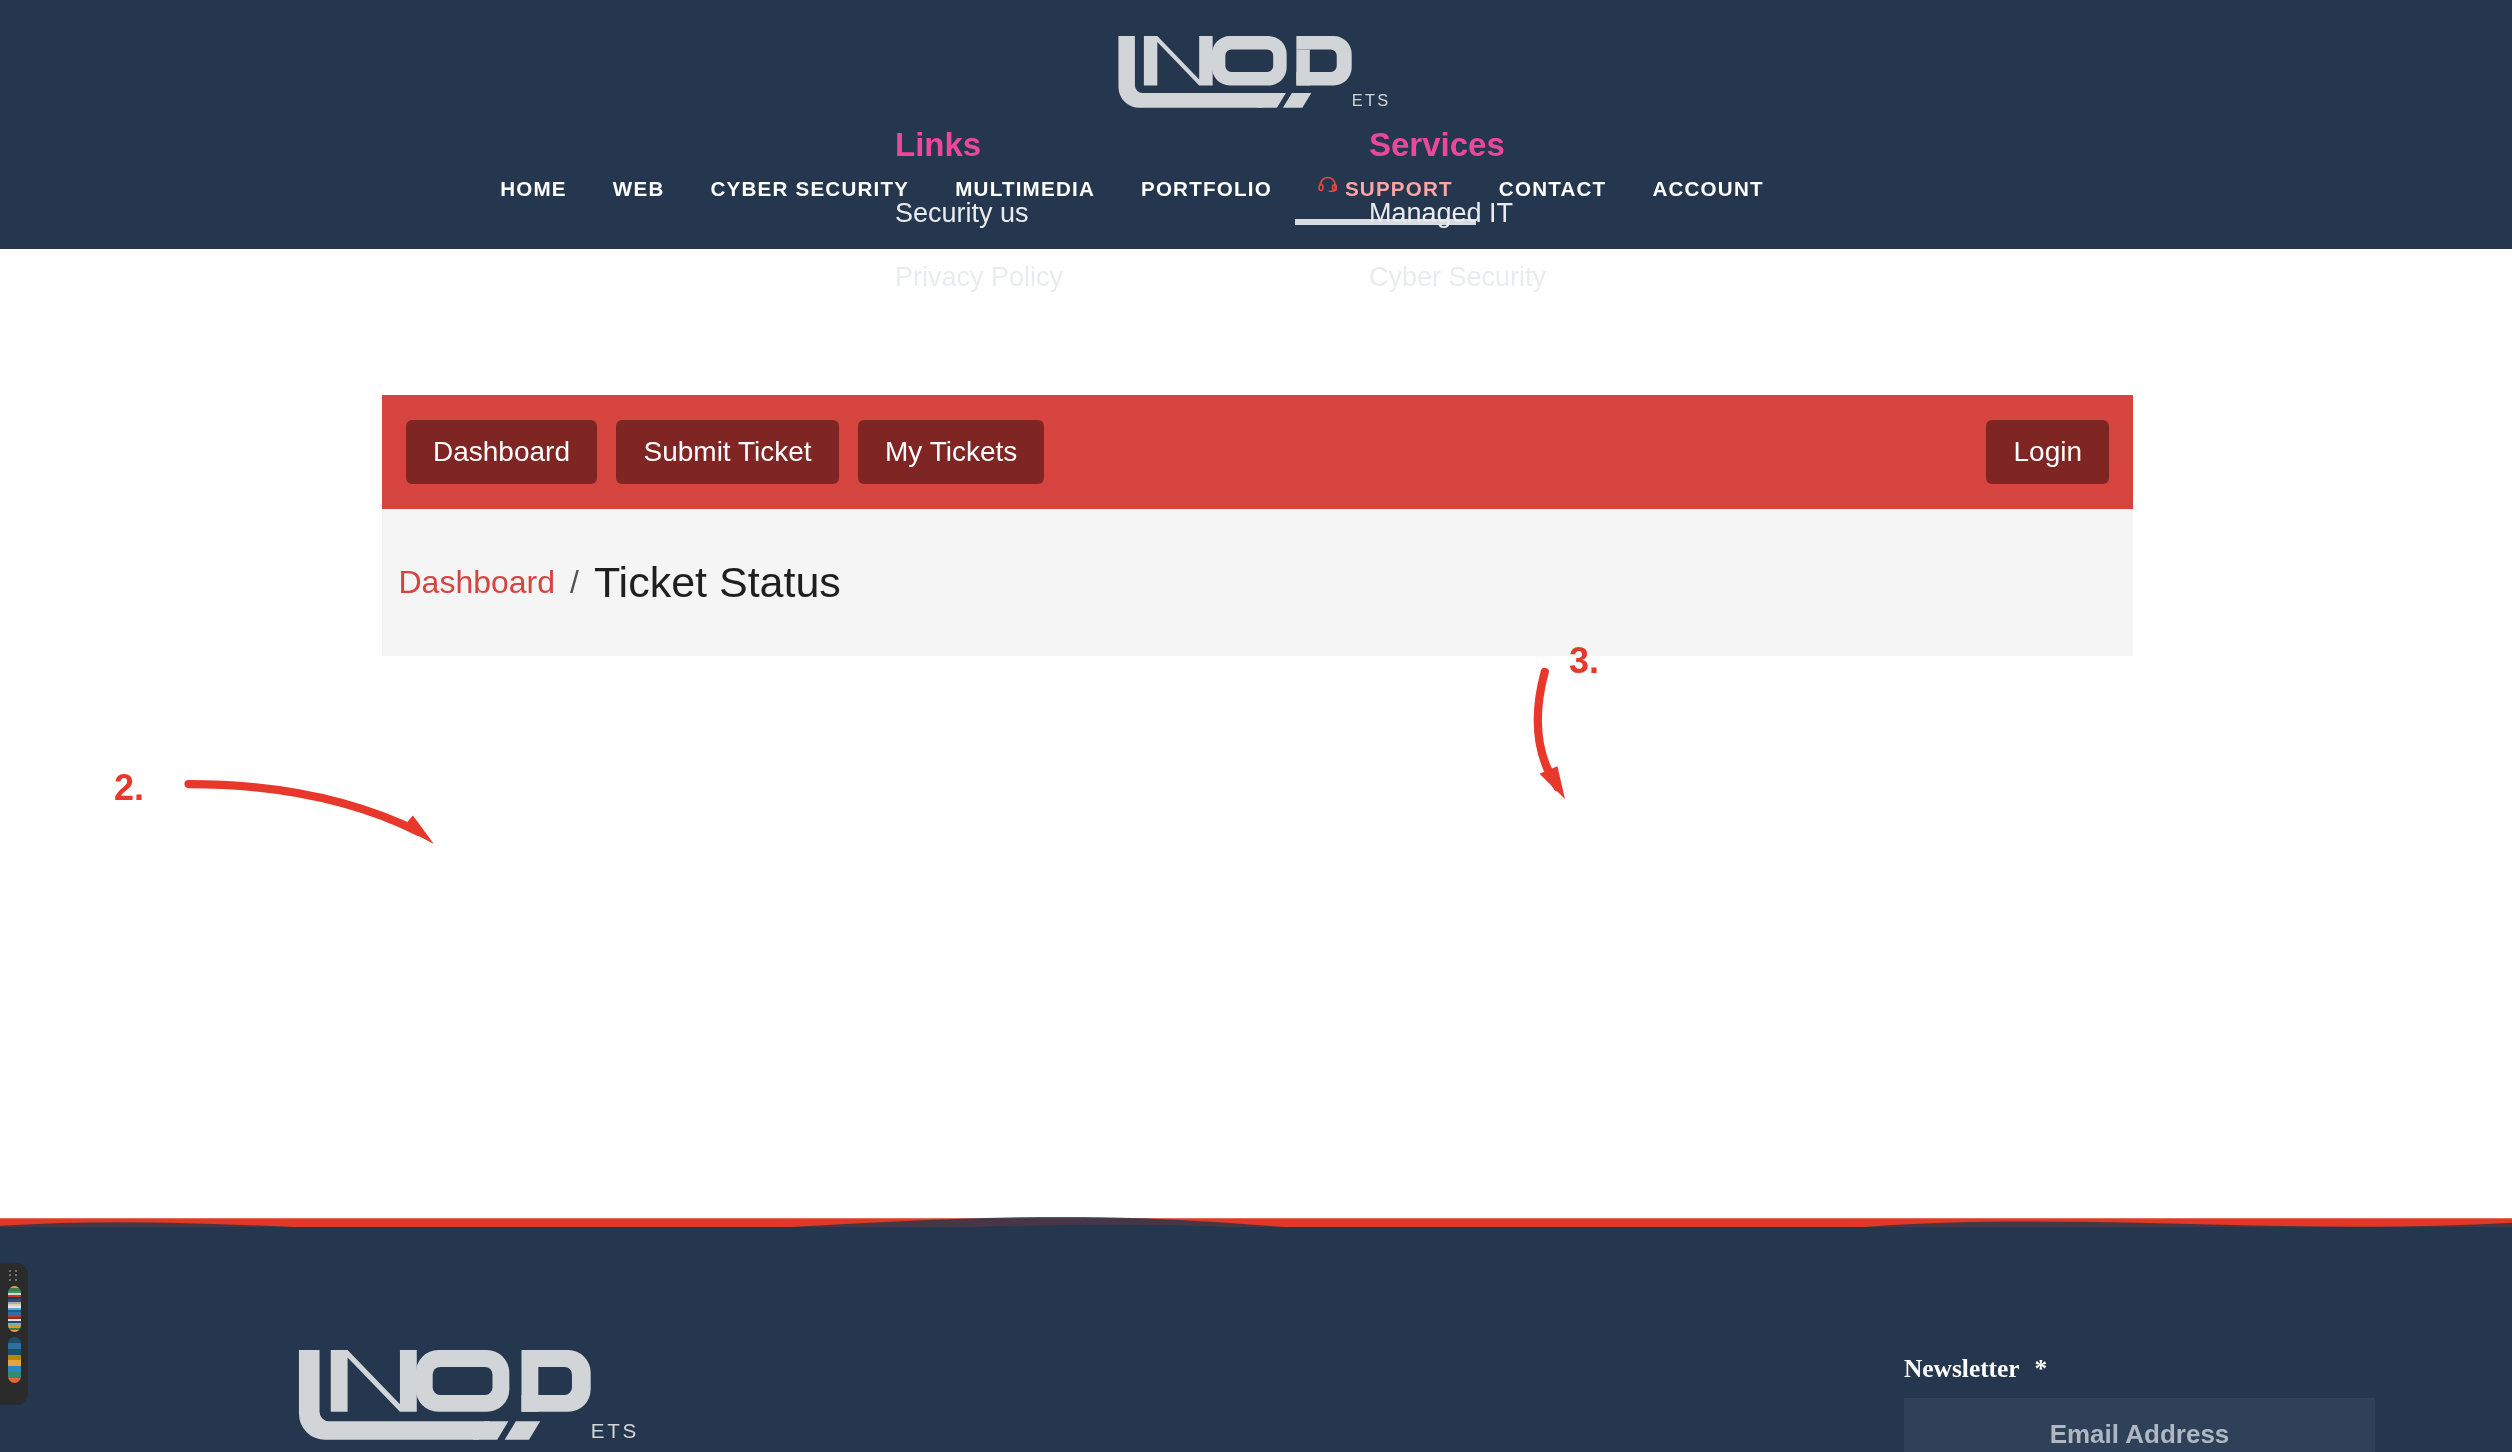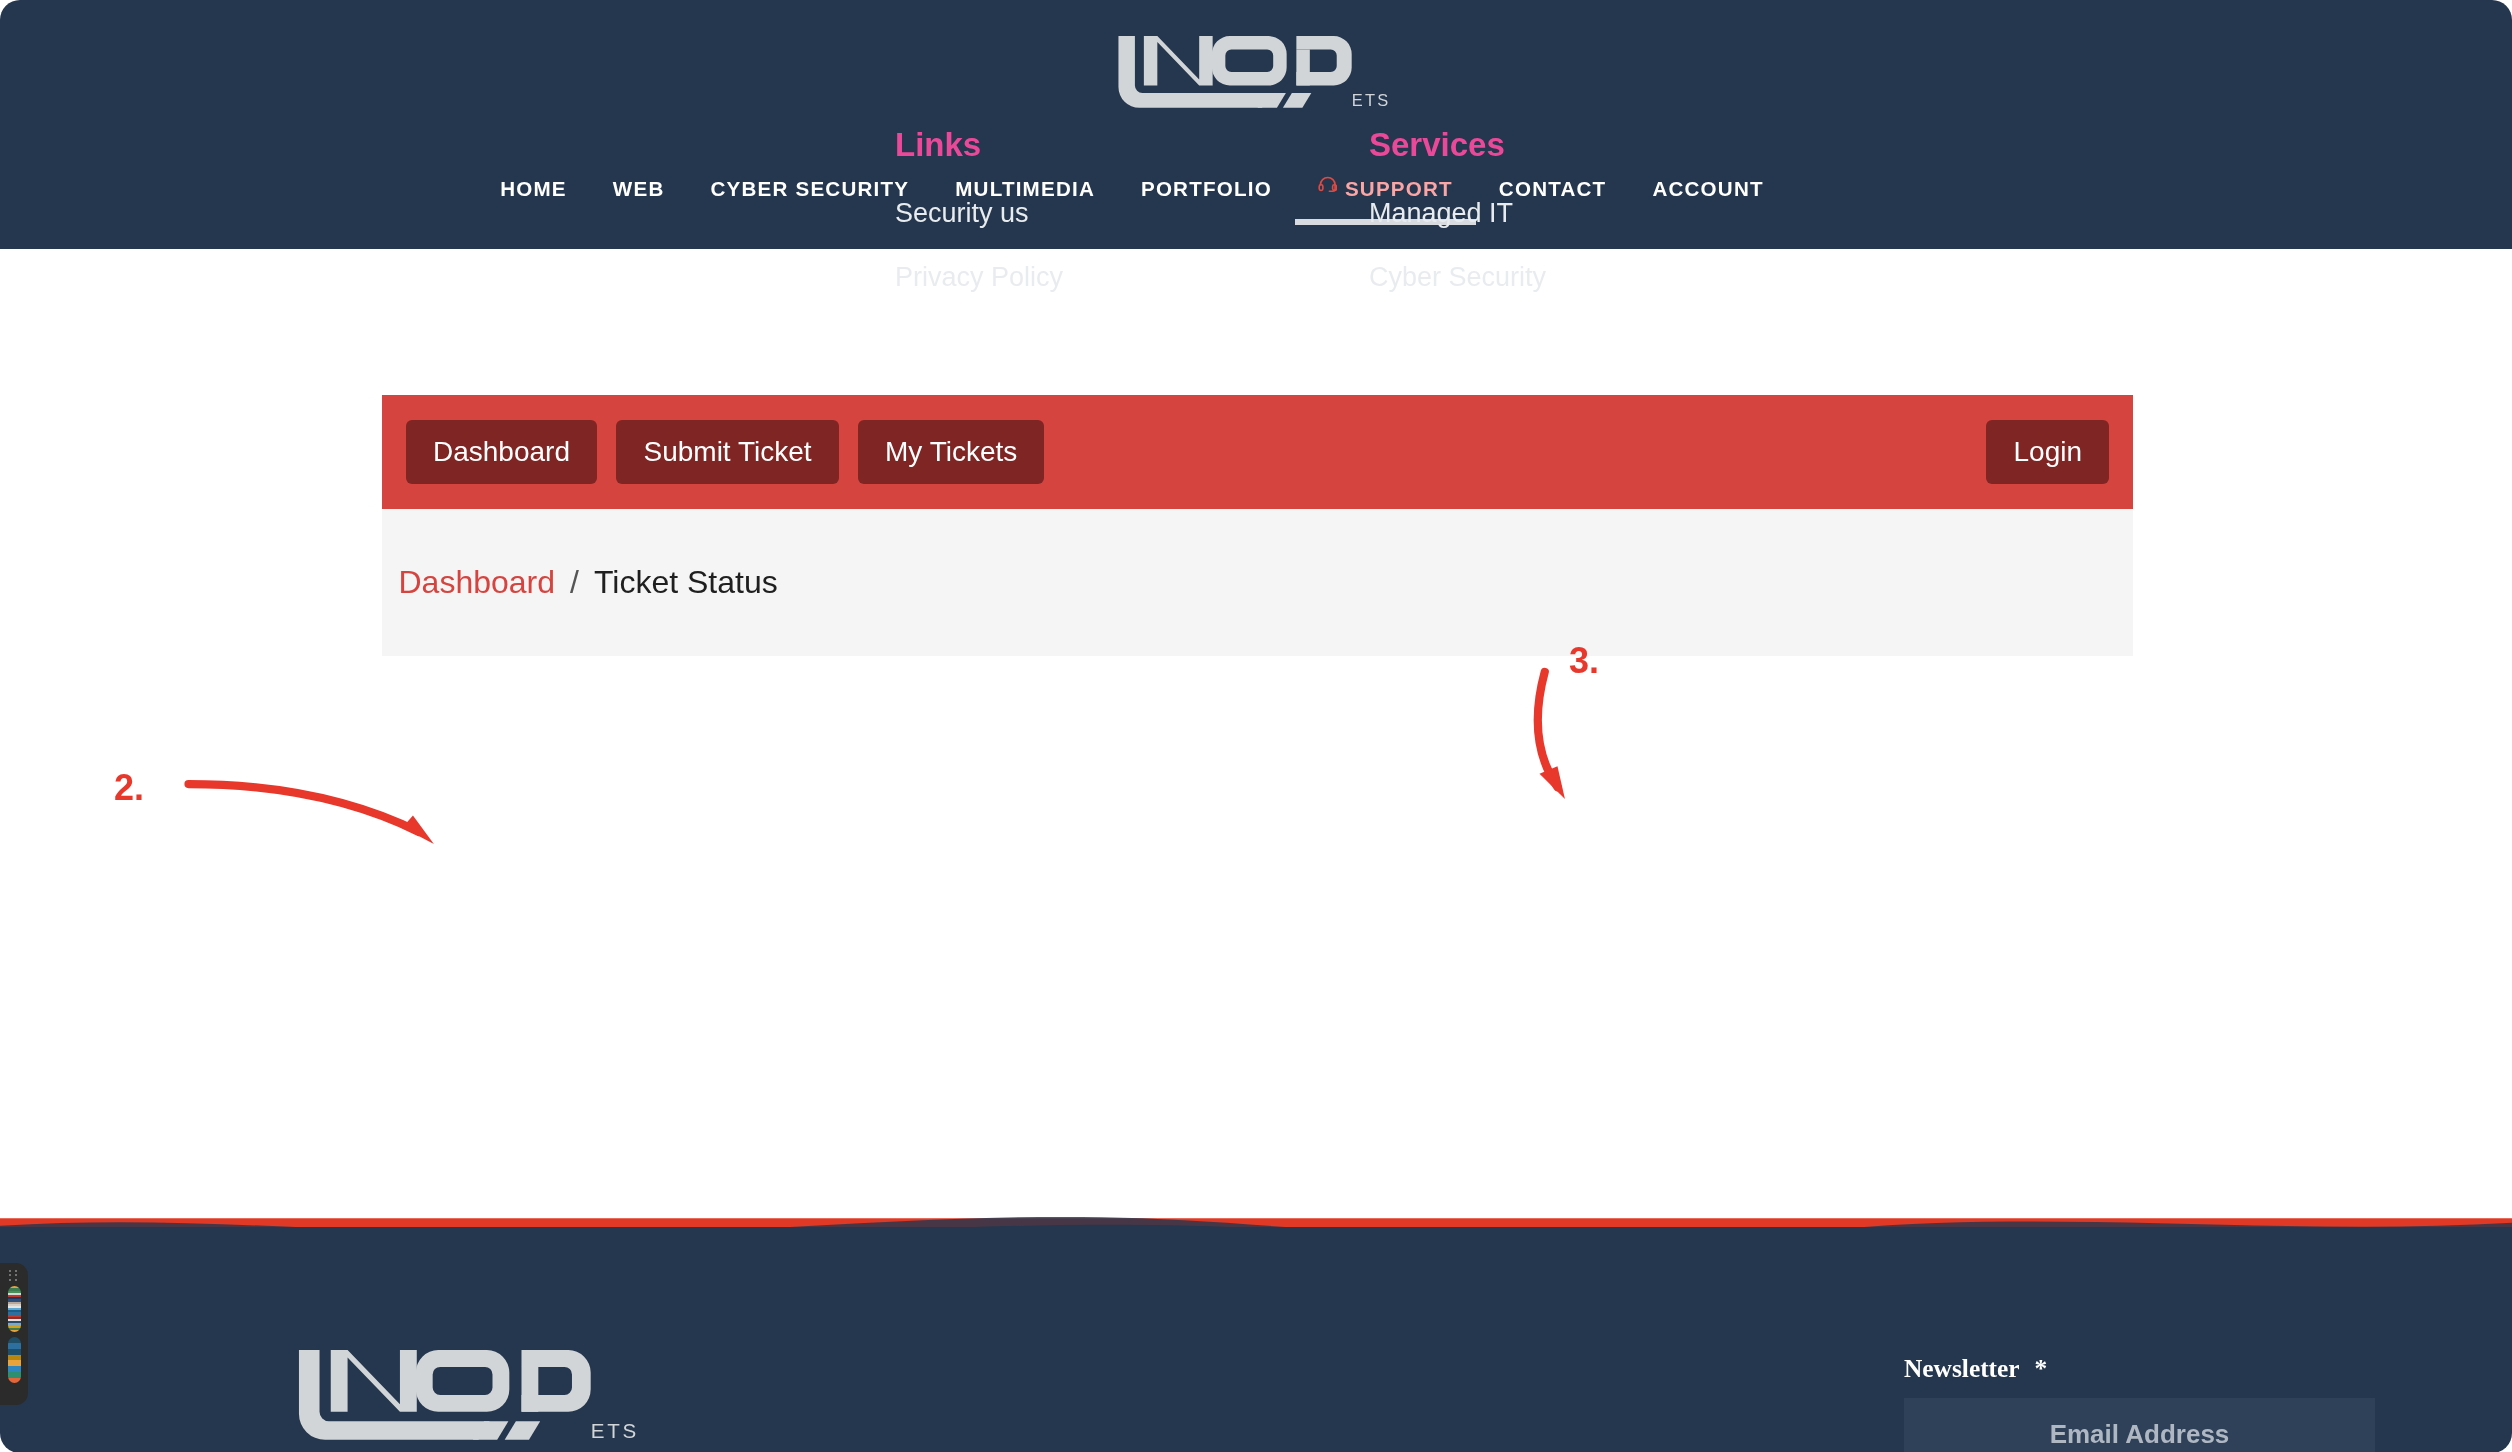--- a/index.html
+++ b/index.html
@@ -2,21 +2,21 @@
 <html style="font-size:12px"><head>
 <meta charset="utf-8">
 <style>
   * { box-sizing: border-box; margin: 0; padding: 0; }
   html, body {
     width: 2512px; height: 1453px;
     overflow: hidden;
     background: #ffffff;
     font-family: "Liberation Sans", sans-serif;
   }
-  #page { position: relative; width: 2512px; height: 1453px; overflow: hidden; border-radius: 20px; }
+  #page { position: relative; width: 2512px; height: 1453px; overflow: hidden; }
 
   
   .site-header {
     position: absolute; top: 0; left: 0;
     width: 2512px; height: 249px;
     background: #25374e;
   }
   .logo-wrap {
     position: absolute; left: 50%; top: 21px;
     transform: translateX(-50%);
@@ -98,21 +98,21 @@
     color: #d6443f;
     cursor: pointer;
     font-family: "Liberation Sans", sans-serif;
   }
   .crumb-sep {
     font-size: 32px; color: #555;
     margin: 0 15px;
     font-family: "Liberation Sans", sans-serif;
   }
   .crumb-current {
-    font-size: 32px; color: #1f1f1f;
+    font-size: 43px; color: #1f1f1f;
     font-family: "Liberation Sans", sans-serif;
   }
 
   
   .ticket-form {
     position: absolute; left: 414px; top: 688px;
     width: 1689px;
   }
   .form-row { display: flex; gap: 46px; }
   .form-col { width: 815px; }

